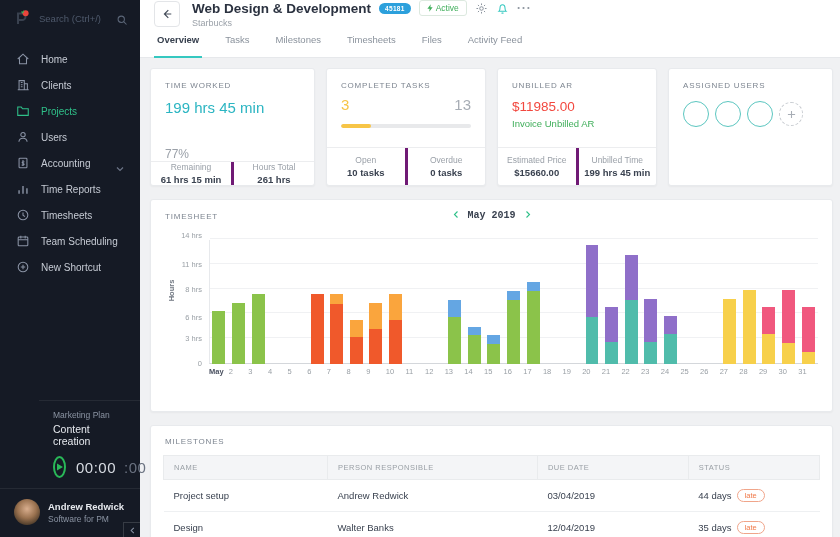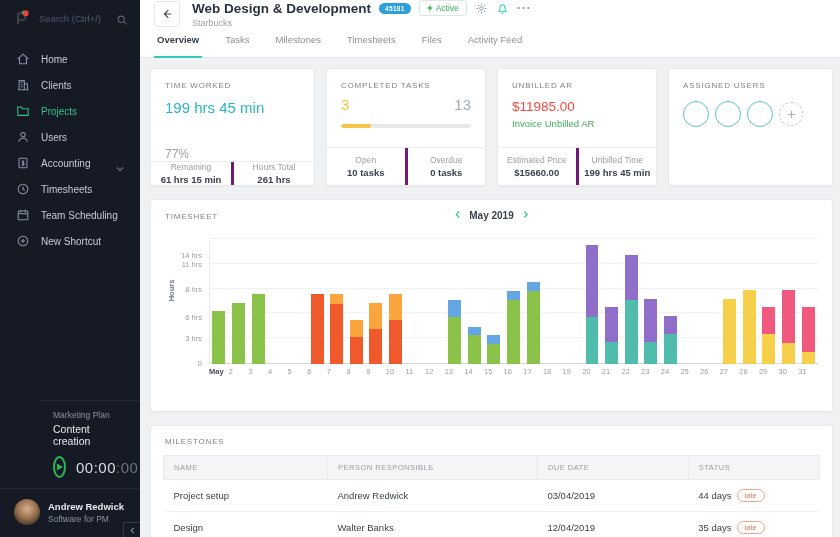--- a/index.html
+++ b/index.html
@@ -22,21 +22,21 @@
   .nav-ico svg { width:14px; height:14px; }
   .nav-caret { margin-left:auto; width:8px; height:8px; color:#6B7486; }
   .sb-bottom { margin-top:auto; }
   .timer-sec { border-top:1px solid rgba(255,255,255,.07); padding:9px 14px 10px;margin-left:39px; }
   .timer-proj { font-size:8.5px; color:#8B94A3; }
   .timer-task { font-size:10.5px; color:#E6E9EE; margin-top:3px; }
   .timer-row { display:flex; align-items:center; gap:10px; margin-top:9px; }
   .play-btn { width:22px; height:22px; border-radius:50%; border:2px solid #29B858; background:transparent; display:flex; align-items:center; justify-content:center; cursor:pointer; }
   .play-btn svg { width:8px; height:8px; margin-left:1px; }
   .timer-time { font-size:15px; color:#D7DBE2; letter-spacing:.5px; }
-  .timer-time .dim { color:#6A7280; }
+  .timer-time .dim { color:#6A7280;padding-left:8px; }
   .user-row { border-top:1px solid rgba(255,255,255,.07); padding:10px 14px 12px; display:flex; align-items:center; gap:8px; cursor:pointer; }
   .sb-avatar { width:26px; height:26px; border-radius:50%; background:radial-gradient(circle at 50% 38%, #D9AE8E 0%, #9A7250 45%, #55412E 75%); flex:none; }
   .user-name { font-size:9.5px; font-weight:bold; color:#E6E9EE; }
   .user-sub { font-size:8.5px; color:#8B94A3; margin-top:2px; }
   .collapse-btn { position:absolute; right:0; bottom:0; width:17px; height:15px; border-left:1px solid rgba(255,255,255,.15); border-top:1px solid rgba(255,255,255,.15); display:flex; align-items:center; justify-content:center; color:#8A93A5; cursor:pointer; }
 
   
   main { flex:1; display:flex; flex-direction:column; min-width:0; }
   .topbar { background:#fff; height:44px; display:flex; align-items:center; padding:0 14px; gap:12px; }
   .back-btn { width:26px; height:26px; border:1px solid #E3E5E8; border-radius:4px; background:#fff; display:flex; align-items:center; justify-content:center; color:#454D5A; cursor:pointer; }
@@ -76,21 +76,21 @@
   .avatar { width:26px; height:26px; border-radius:50%; border:1px solid #5BC6C0; padding:1.5px; cursor:pointer; }
   .avatar .ph { width:100%; height:100%; border-radius:50%; }
   .ph-1 { background:radial-gradient(circle at 50% 35%, #D8A67C 0%, #A9713F 45%, #4F3category220 75%, #5C4430 78%); background:radial-gradient(circle at 50% 35%, #D8A67C 0%, #A9713F 45%, #5C4430 78%); }
   .ph-2 { background:radial-gradient(circle at 50% 35%, #E3B29A 0%, #B06A4C 45%, #7E3A2E 78%); }
   .ph-3 { background:radial-gradient(circle at 50% 32%, #D9AE8E 0%, #8F6B4E 40%, #2E3A55 72%); }
   .add-user { width:24px; height:24px; border-radius:50%; border:1px dashed #C9CDD2; background:#fff; display:flex; align-items:center; justify-content:center; color:#A7ADB5; cursor:pointer; }
 
   
   .chart-card { margin-top:13px; height:213px; padding:12px 14px 0; position:relative; }
   .chart-head { position:relative; height:14px; }
-  .month-nav { position:absolute; left:50%; top:-2px; transform:translateX(-50%); display:flex; gap:9px; }
+  .month-nav { position:absolute; left:50%; top:-2px; transform:translateX(-50%); display:flex; gap:9px;font-family:Liberation Mono, monospace; }
   .month-btn { background:none; border:none; color:#2FC089; display:flex; cursor:pointer; padding:0; }
   .month-label { font-size:10px; font-weight:bold; color:#3A4250; }
   .chart-area { display:flex; margin-top:14px; }
   .y-col { width:44px; position:relative; height:140px; }
   .ylab { position:absolute; left:-4px; top:46px; transform:rotate(-90deg); font-size:7.5px; font-weight:bold; color:#6F7680; }
   .ytick { position:absolute; right:7px; font-size:7.5px; color:#9AA0A6; }
   .plot-wrap { flex:1; position:relative; height:140px; }
   .grid-layer { position:absolute; left:0; right:0; top:0; height:124px; border-bottom:1px solid #D4D7DB; border-left:1px solid #E7E9EC; }
   .gridline { position:absolute; left:0; right:0; height:1px; background:#F0F1F3; }
   .cols-layer { position:absolute; left:0; right:0; top:0; height:124px; display:flex; align-items:flex-end; }
@@ -170,20 +170,28 @@
         <span class="nav-ico">
             <svg viewBox="0 0 16 16" fill="none" stroke="currentColor" stroke-width="1.2">
               <rect x="3.5" y="2.5" width="9" height="11" rx="1"></rect>
               <path d="M8 4.5v7M6.5 10c.4.6 2.6.7 2.9-.4.3-1.2-2.5-1-2.4-2.2.1-1 2.2-1 2.6-.4"></path>
             </svg>
           </span>
         <span class="nav-label">Accounting</span>
         <span class="nav-caret"><svg viewBox="0 0 8 8" width="8" height="8">
               <path d="M1 2.5l3 3 3-3" fill="none" stroke="currentColor" stroke-width="1.2"></path>
             </svg></span>
+      </div>
+      <div class="nav-item">
+        <span class="nav-ico">
+            <svg viewBox="0 0 16 16" fill="none" stroke="currentColor" stroke-width="1.6">
+              <path d="M3.5 13.5V9.5M8 13.5V4.5M12.5 13.5V7"></path>
+            </svg>
+          </span>
+        <span class="nav-label">Time Reports</span>
       </div>
       <div class="nav-item">
         <span class="nav-ico">
             <svg viewBox="0 0 16 16" fill="none" stroke="currentColor" stroke-width="1.2">
               <circle cx="8" cy="8" r="5.5"></circle>
               <path d="M8 5v3.2l2.2 1.6"></path>
             </svg>
           </span>
         <span class="nav-label">Timesheets</span>
       </div>
@@ -377,21 +385,21 @@
           </div>
         </div>
         <div class="chart-area">
           <div class="y-col">
             <span class="ylab">Hours</span>
           <span class="ytick" style="bottom: 12px;">0</span>
               <span class="ytick" style="bottom: 36.8px;">3 hrs</span>
               <span class="ytick" style="bottom: 58px;">6 hrs</span>
               <span class="ytick" style="bottom: 86.4px;">8 hrs</span>
               <span class="ytick" style="bottom: 111.2px;">11 hrs</span>
-              <span class="ytick" style="bottom: 120px; margin-top: 19px;">14 hrs</span>
+              <span class="ytick" style="bottom: 140px; margin-top: 19px;">14 hrs</span>
             </div>
           <div class="plot-wrap">
             <div class="grid-layer">
                 <div class="gridline" style="bottom: 24.8px;"></div>
                 <div class="gridline" style="bottom: 49.6px;"></div>
                 <div class="gridline" style="bottom: 74.4px;"></div>
                 <div class="gridline" style="bottom: 99.2px;"></div>
                 <div class="gridline" style="bottom: 124px;"></div>
               </div>
             <div class="cols-layer">

